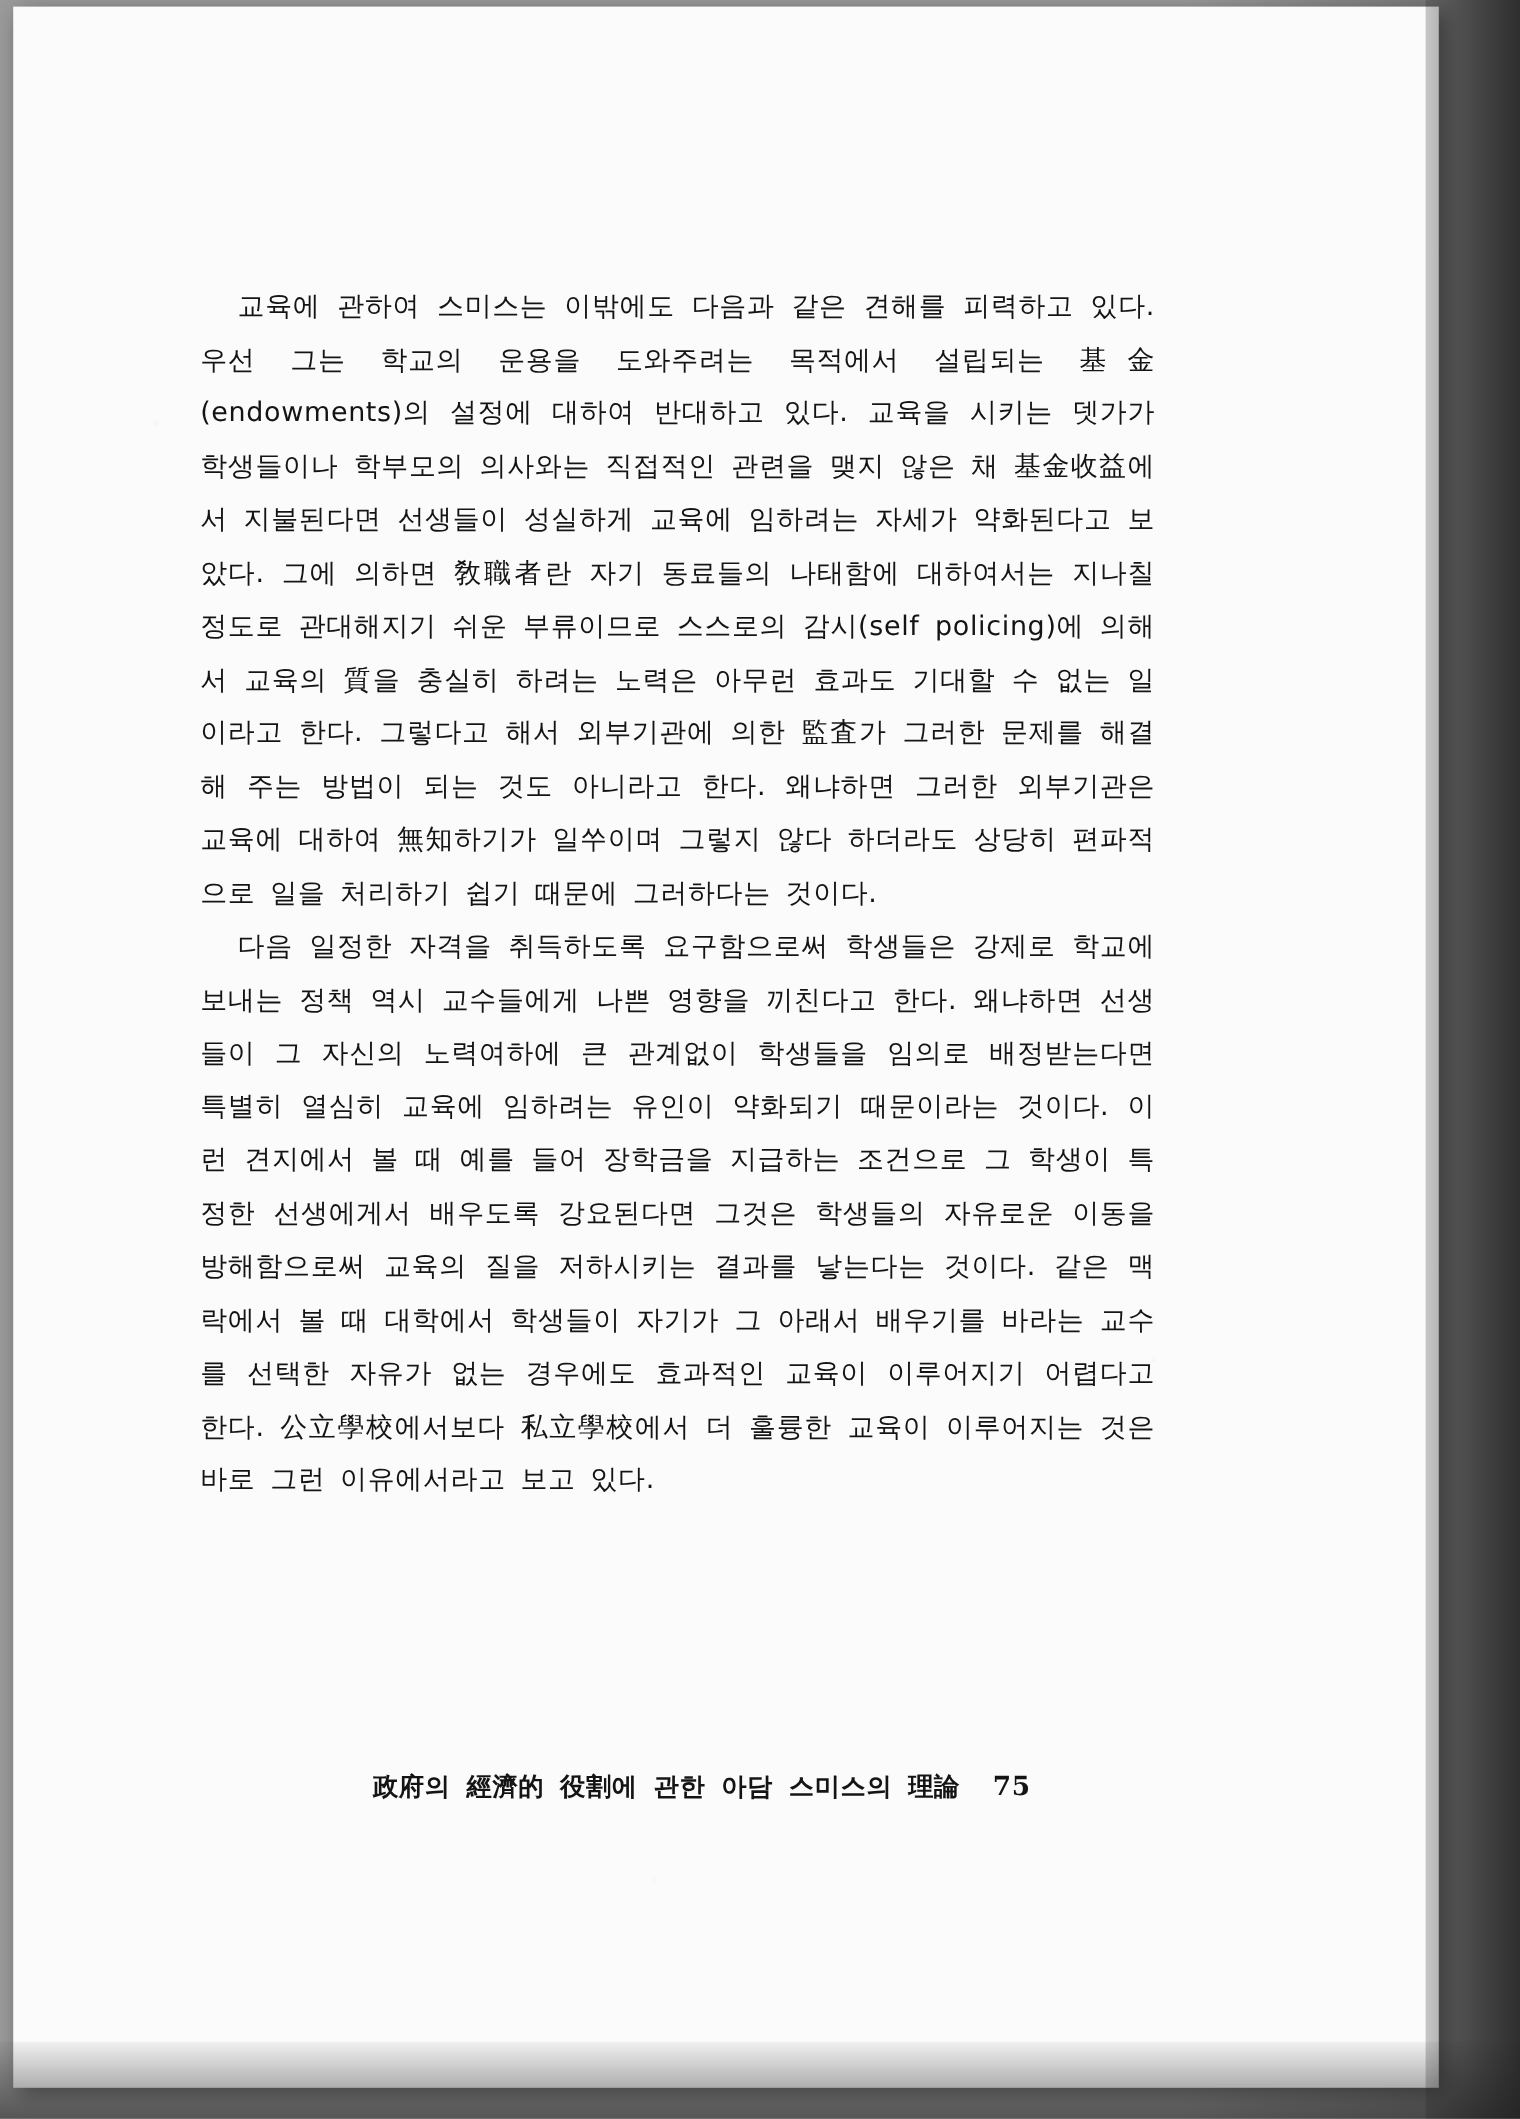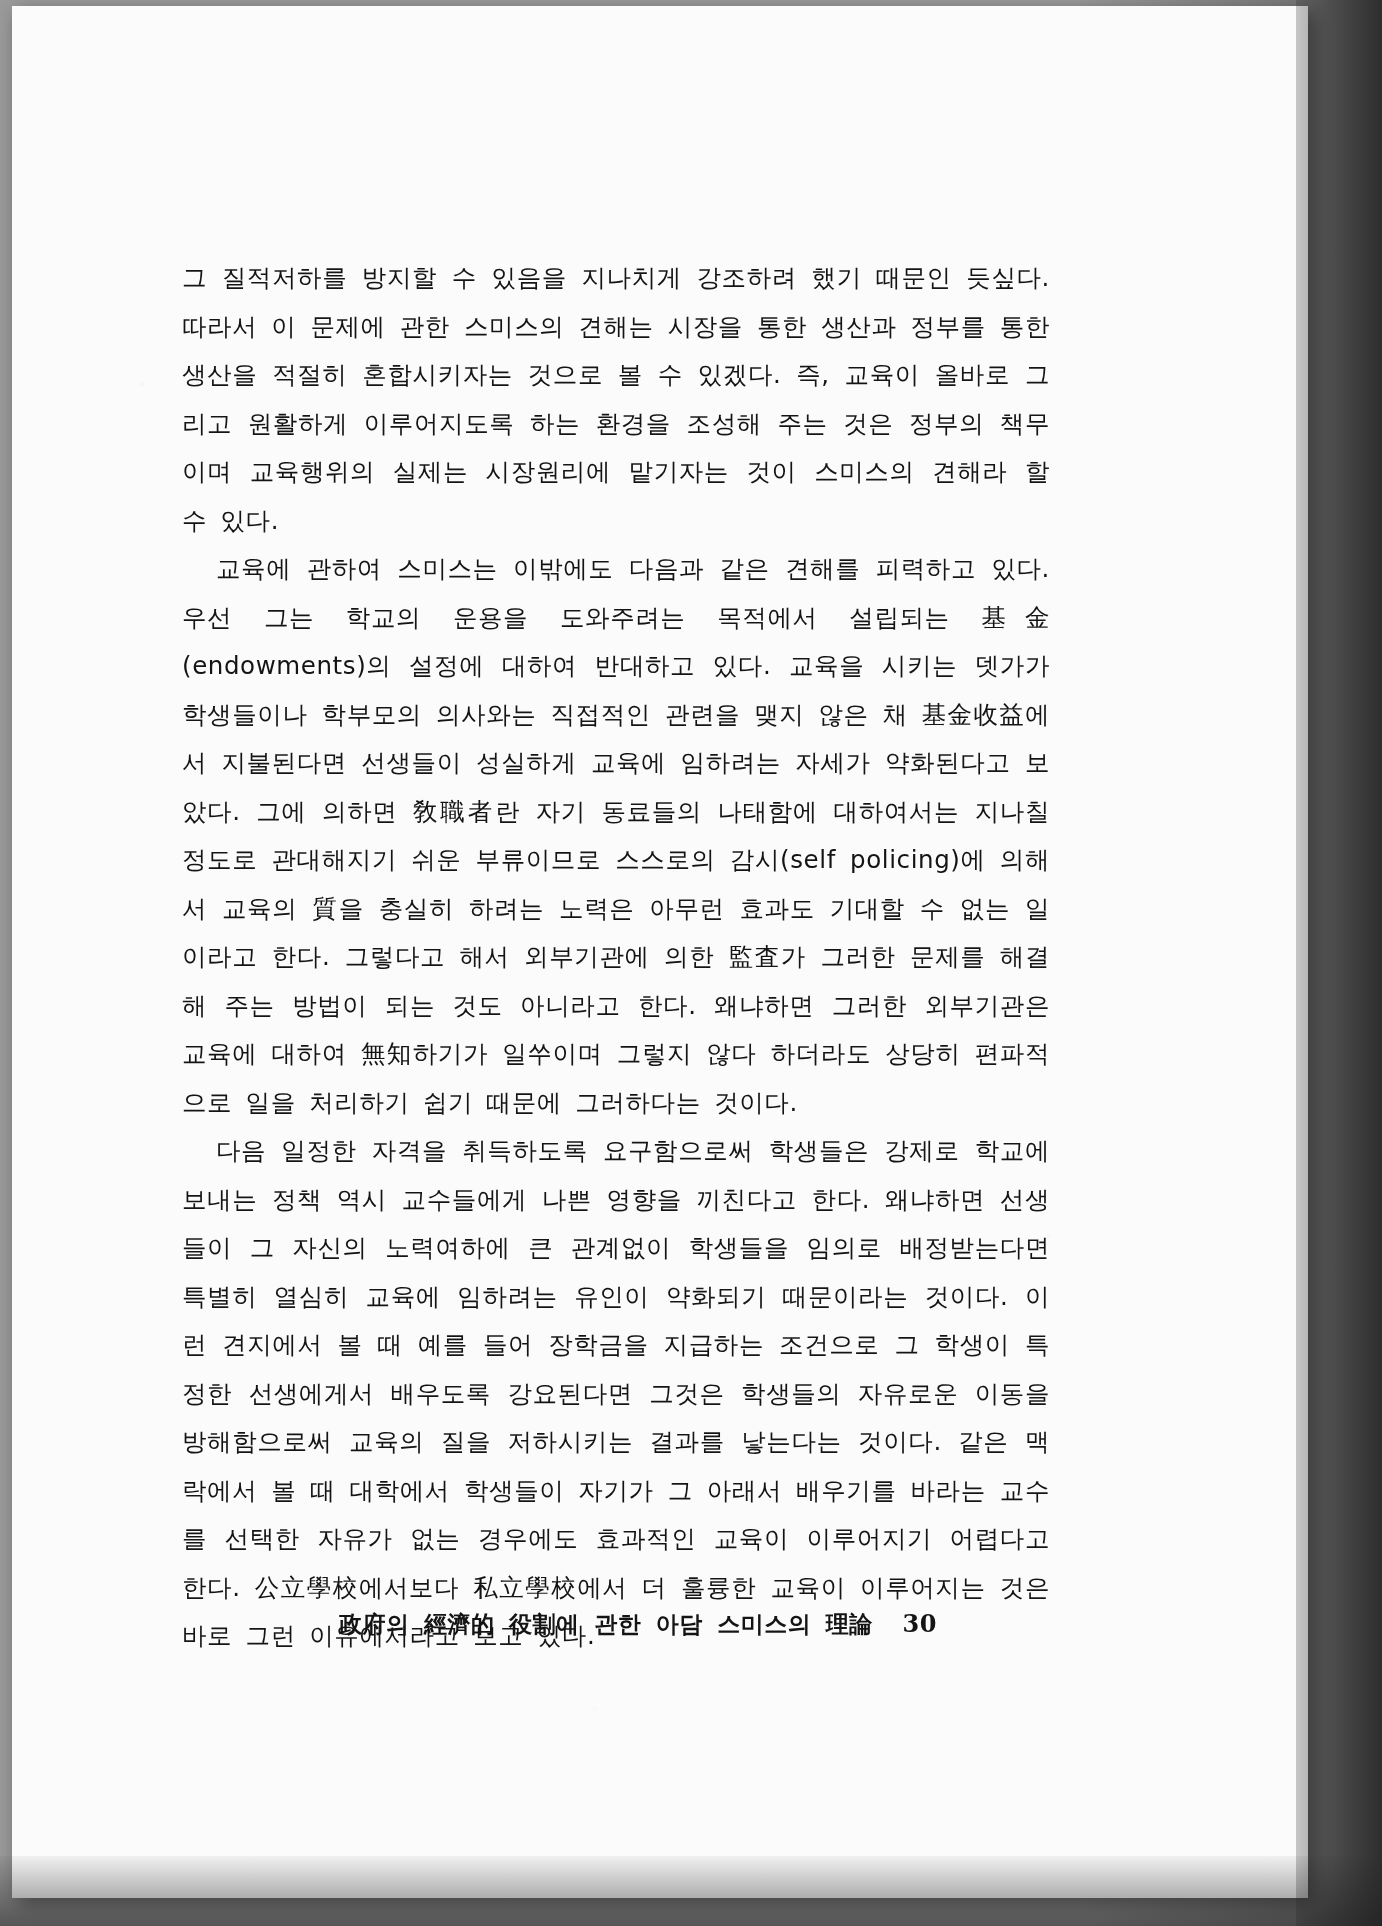--- a/index.html
+++ b/index.html
@@ -107,25 +107,24 @@
   }
 </style>
 </head>
 <body>
 
 <div class="scan-area">
   <div class="page">
     <div class="page-grain"></div>
 
     <div class="text-block">
-      <p class="para">그 질적저하를 방지할 수 있음을 지나치게 강조하려 했기 때문인 듯싶다. 따라서 이 문제에 관한 스미스의 견해는 시장을 통한 생산과 정부를 통한 생산을 적절히 혼합시키자는 것으로 볼 수 있겠다. 즉, 교육이 올바로 그리고 원활하게 이루어지도록 하는 환경을 조성해 주는 것은 정부의 책무이며 교육행위의 실제는 시장원리에 맡기자는 것이 스미스의 견해라 할 수 있다.</p>
       <p class="para indent">교육에 관하여 스미스는 이밖에도 다음과 같은 견해를 피력하고 있다. 우선 그는 학교의 운용을 도와주려는 목적에서 설립되는 基金(endowments)의 설정에 대하여 반대하고 있다. 교육을 시키는 뎃가가 학생들이나 학부모의 의사와는 직접적인 관련을 맺지 않은 채 基金收益에서 지불된다면 선생들이 성실하게 교육에 임하려는 자세가 약화된다고 보았다. 그에 의하면 敎職者란 자기 동료들의 나태함에 대하여서는 지나칠 정도로 관대해지기 쉬운 부류이므로 스스로의 감시(self policing)에 의해서 교육의 質을 충실히 하려는 노력은 아무런 효과도 기대할 수 없는 일이라고 한다. 그렇다고 해서 외부기관에 의한 監査가 그러한 문제를 해결해 주는 방법이 되는 것도 아니라고 한다. 왜냐하면 그러한 외부기관은 교육에 대하여 無知하기가 일쑤이며 그렇지 않다 하더라도 상당히 편파적으로 일을 처리하기 쉽기 때문에 그러하다는 것이다.</p>
       <p class="para indent">다음 일정한 자격을 취득하도록 요구함으로써 학생들은 강제로 학교에 보내는 정책 역시 교수들에게 나쁜 영향을 끼친다고 한다. 왜냐하면 선생들이 그 자신의 노력여하에 큰 관계없이 학생들을 임의로 배정받는다면 특별히 열심히 교육에 임하려는 유인이 약화되기 때문이라는 것이다. 이런 견지에서 볼 때 예를 들어 장학금을 지급하는 조건으로 그 학생이 특정한 선생에게서 배우도록 강요된다면 그것은 학생들의 자유로운 이동을 방해함으로써 교육의 질을 저하시키는 결과를 낳는다는 것이다. 같은 맥락에서 볼 때 대학에서 학생들이 자기가 그 아래서 배우기를 바라는 교수를 선택한 자유가 없는 경우에도 효과적인 교육이 이루어지기 어렵다고 한다. 公立學校에서보다 私立學校에서 더 훌륭한 교육이 이루어지는 것은 바로 그런 이유에서라고 보고 있다.</p>
     </div>
 
     <div class="footer">
       <span class="ft-hanja">政府의 經濟的 役割에 관한 아담 스미스의 理論</span>
-      <span class="ft-page">30</span>
+      <span class="ft-page">75</span>
     </div>
   </div>
   <div class="scan-shadow-right"></div>
   <div class="scan-shadow-bottom"></div>
 </div>
 
 </body></html>

